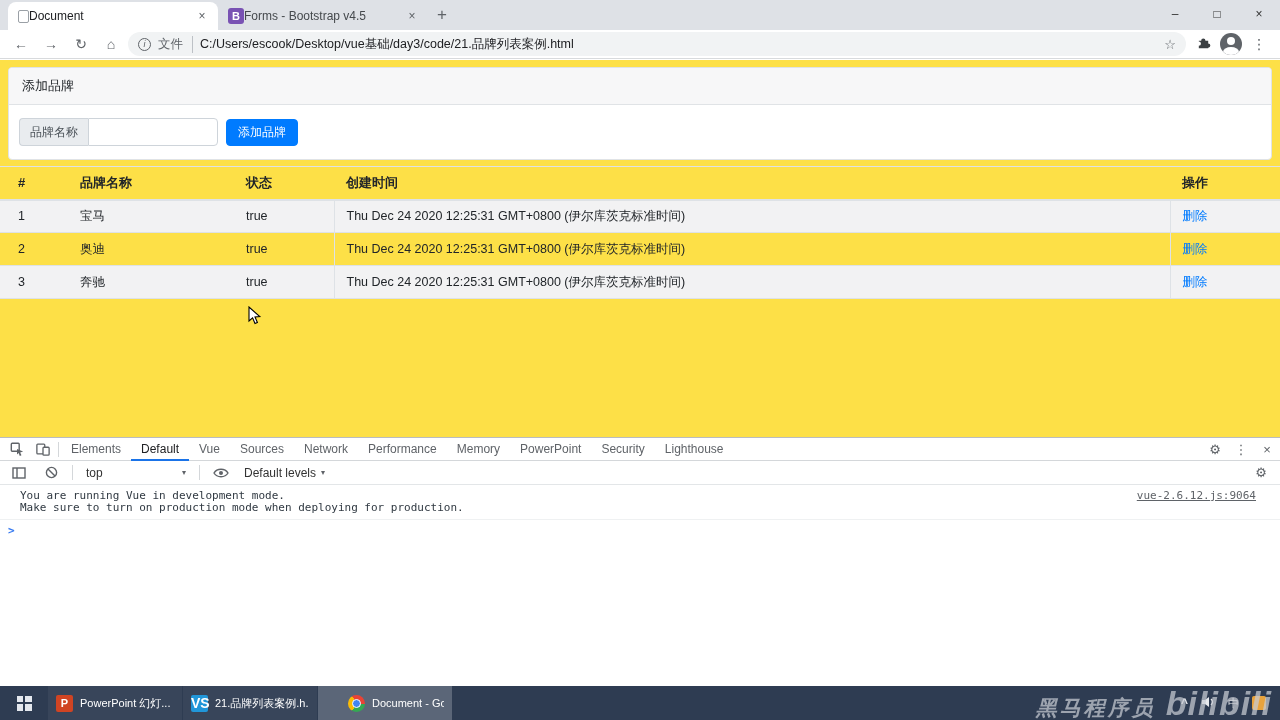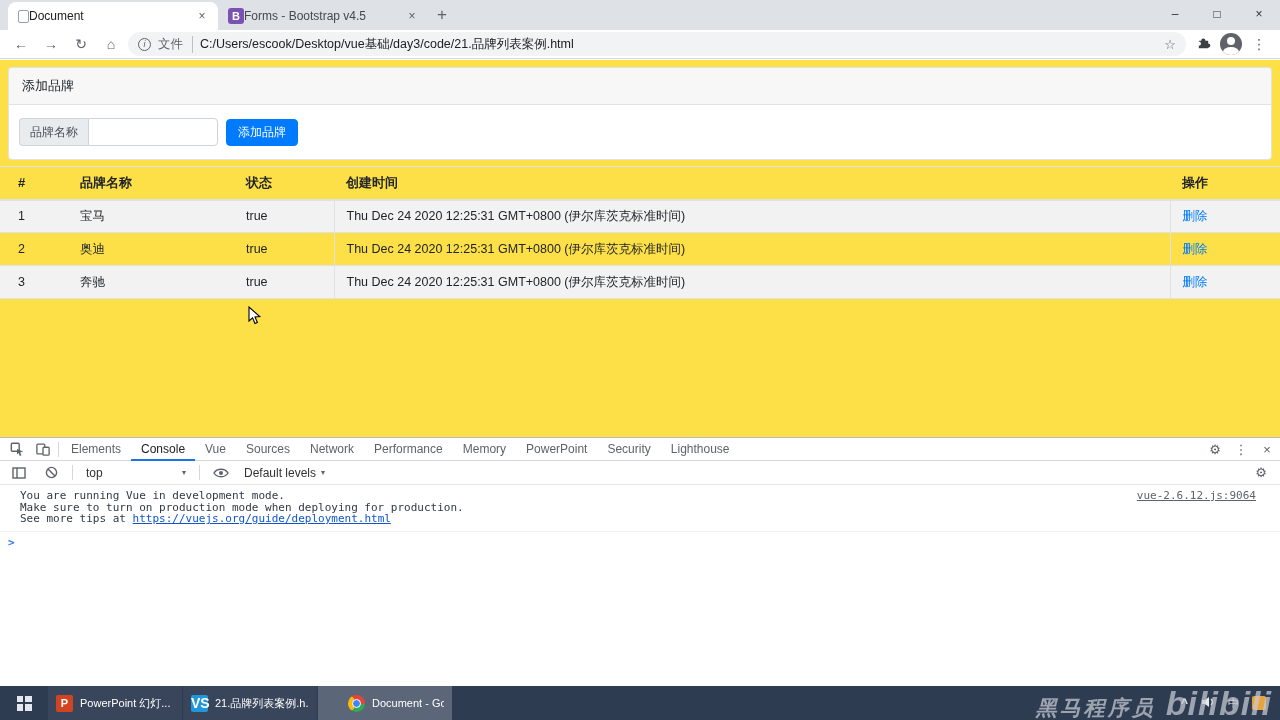--- a/index.html
+++ b/index.html
@@ -207,21 +207,21 @@
         </svg>
     </div>
     <div class="dt-iconbtn">
       <svg width="14" height="14" viewBox="0 0 16 16">
           <rect x="1" y="2.5" width="9" height="11" rx="1" fill="none" stroke="#5f6368" stroke-width="1.5"></rect>
           <rect x="8" y="6" width="7" height="9" rx="1" fill="#fff" stroke="#5f6368" stroke-width="1.5"></rect>
         </svg>
     </div>
     <div class="dt-sep"></div>
     <div class="dt-tab">Elements</div>
-    <div class="dt-tab active">Console</div>
+    <div class="dt-tab active">Default</div>
     <div class="dt-tab">Vue</div>
     <div class="dt-tab">Sources</div>
     <div class="dt-tab">Network</div>
     <div class="dt-tab">Performance</div>
     <div class="dt-tab">Memory</div>
     <div class="dt-tab">PowerPoint</div>
     <div class="dt-tab">Security</div>
     <div class="dt-tab">Lighthouse</div>
     <div class="dt-right">
       <div class="dt-iconbtn">⚙</div>
@@ -259,21 +259,20 @@
       <span>Default levels</span>
       <span class="caret">▾</span>
     </div>
     <div class="dt-gear-right dt-iconbtn">⚙</div>
   </div>
 
   <div class="console-out">
     <div class="c-msg">
       <div class="c-line"><span>You are running Vue in development mode.</span><a class="src-link">vue-2.6.12.js:9064</a></div>
       <div class="c-line">Make sure to turn on production mode when deploying for production.</div>
-      <div class="c-line"><span>See more tips at </span><a class="c-link">https://vuejs.org/guide/deployment.html</a></div>
     </div>
     <div class="c-prompt">&gt;</div>
   </div>
 </div>
 
 <div class="taskbar">
   <div class="start-btn">
     <div class="win-logo">
         <span></span>
         <span></span>

